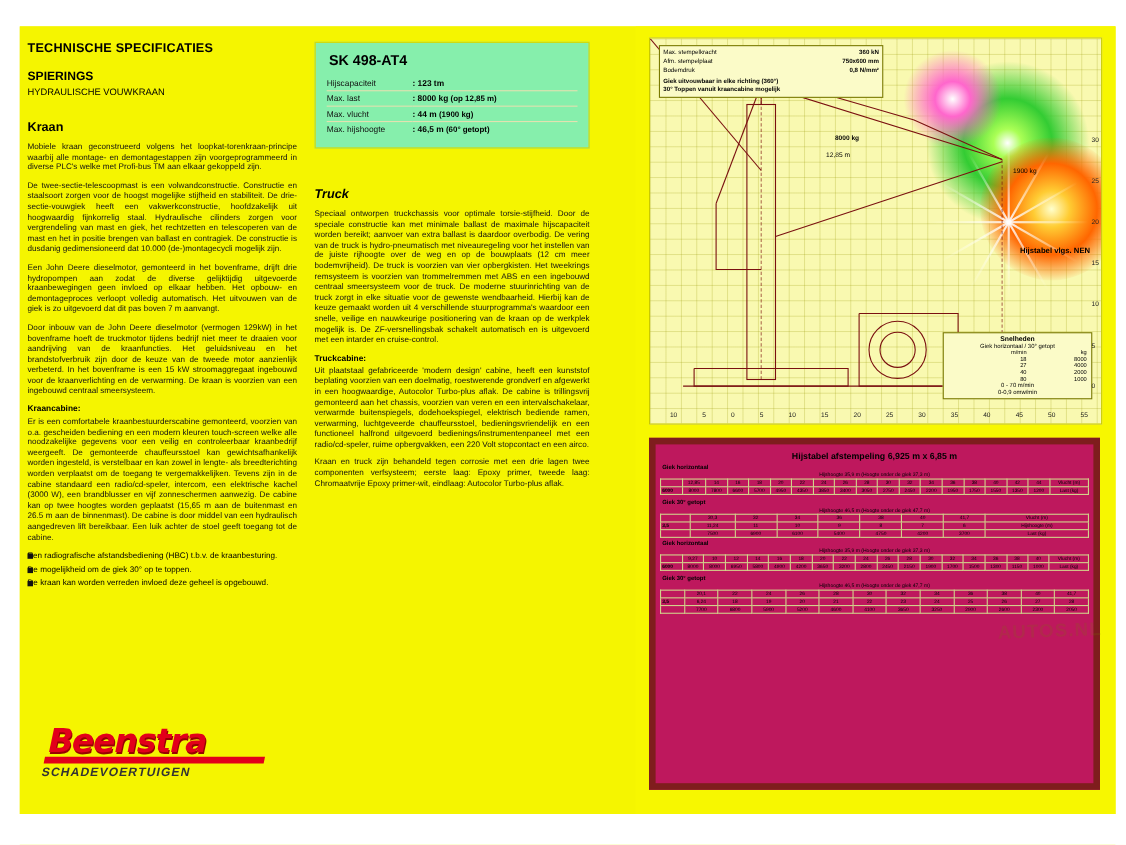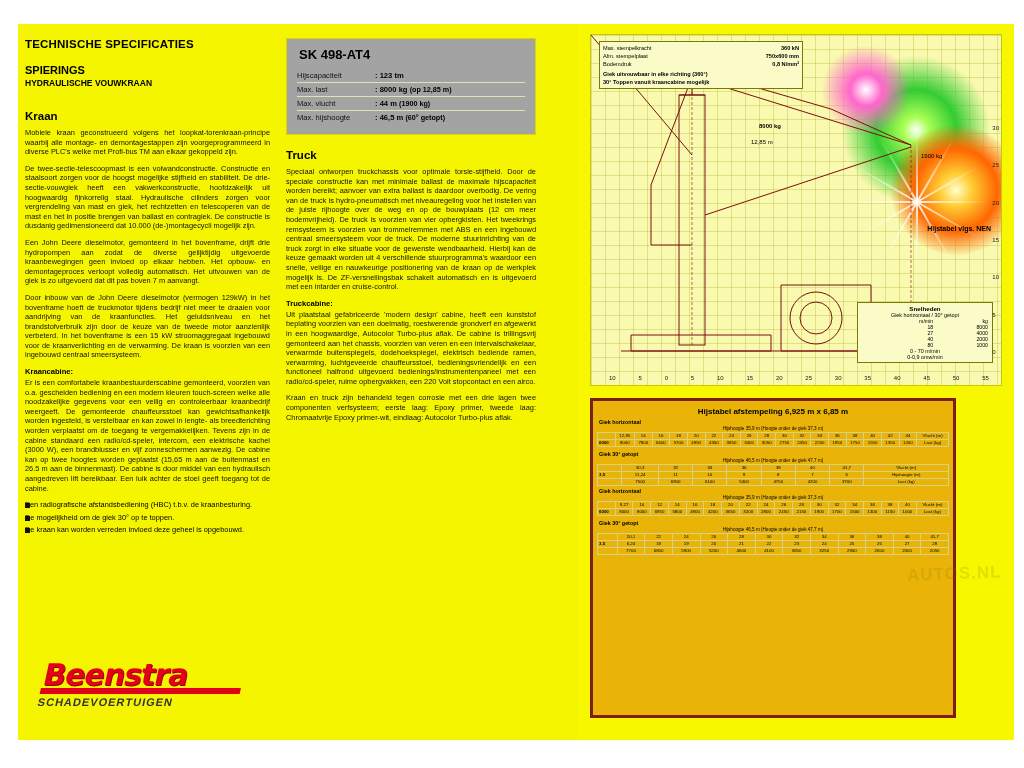--- a/index.html
+++ b/index.html
@@ -30,41 +30,41 @@
   }
 
   .col{position:absolute;}
   .col1{left:7px;top:14px;width:245px;}
   .col2{left:268px;top:14px;width:250px;}
 
   h1.section-title{
     font-size:11.5px;font-weight:bold;margin:0 0 14px 0;letter-spacing:.2px;
   }
   .brand{font-size:11px;font-weight:bold;margin:0;}
-  .brand-sub{font-size:8.5px;font-weight:bold;margin:2px 0 0 0;}
+  .brand-sub{font-size:8.5px;font-weight:normal;margin:2px 0 0 0;}
 
   h2.head{font-size:11.5px;font-weight:bold;margin:0 0 6px 0;}
   p.body{
     font-size:7.4px;line-height:9.6px;margin:0 0 7px 0;text-align:justify;
     color:#111;
   }
   .sub-head{font-size:7.6px;font-weight:bold;margin:0 0 2px 0;}
 
   ul.bullets{margin:2px 0 0 0;padding:0;list-style:none;}
   ul.bullets li{
     position:relative;font-size:7.4px;line-height:9.4px;margin-bottom:3px;
     text-align:justify;
   }
   ul.bullets li:before{
     content:"";position:absolute;left:0;top:3px;width:5px;height:5px;background:#111;
   }
 
   
   .specbox{
-    background:#a3a3a3;border:1px solid #d8d800;padding:8px 10px 10px 10px;
+    background:#86efac;border:1px solid #d8d800;padding:8px 10px 10px 10px;
     width:228px;
   }
   .specbox .title{font-size:13px;font-weight:bold;margin:0 0 7px 2px;}
   table.spec{border-collapse:collapse;width:100%;font-size:7.6px;}
   table.spec td{padding:2px 0;vertical-align:top;}
   table.spec td.k{width:78px;color:#111;}
   table.spec td.v{font-weight:bold;}
   table.spec tr{border-top:1px solid #e2e2b0;}
   table.spec tr:first-child{border-top:none;}
   .v small{font-weight:bold;font-size:7.2px;}
@@ -140,22 +140,22 @@
     position:absolute;left:18px;bottom:4px;width:380px;
     display:flex;justify-content:space-between;font-size:6px;color:#222;
   }
   .axis-y{
     position:absolute;right:2px;top:90px;height:230px;
     display:flex;flex-direction:column;justify-content:space-between;font-size:6px;color:#222;
   }
 
   
   .tablock{
-    position:absolute;left:12px;top:374px;width:366px;height:320px;
-    background:#eab308;border:3px solid #7f1d1d;padding:4px;
+    position:absolute;left:12px;top:374px;width:410px;height:320px;
+    background:#be185d;border:6px solid #7f1d1d;padding:4px;
     box-sizing:border-box;
   }
   .tab-title{text-align:center;font-size:8px;font-weight:bold;margin:2px 0 3px 0;}
   .tab-sub{font-size:5.4px;font-weight:bold;margin:2px 0 1px 2px;}
   table.hijs{width:100%;border-collapse:collapse;font-size:4.4px;}
   table.hijs td{border:1px solid #d2d28a;padding:0 1px;text-align:center;line-height:6px;}
   table.hijs td.lab{text-align:left;font-weight:bold;}
   .tab-note{font-size:4.6px;text-align:center;margin:1px 0;}
 
   .watermark{
@@ -213,21 +213,21 @@
             <td class="v">:&nbsp;<span>44 m</span> <small>(1900 kg)</small></td>
           </tr>
           <tr>
             <td class="k">Max. hijshoogte</td>
             <td class="v">:&nbsp;<span>46,5 m</span> <small>(60° getopt)</small></td>
           </tr>
         </tbody>
           </table>
       </div>
 
-      <h2 class="head" style="margin-top:14px;">Truck</h2>
+      <h2 class="head" style="margin-top:36px;font-style:italic;">Truck</h2>
       <p class="body">Speciaal ontworpen truckchassis voor optimale torsie-stijfheid. Door de speciale constructie kan met minimale ballast de maximale hijscapaciteit worden bereikt; aanvoer van extra ballast is daardoor overbodig. De vering van de truck is hydro-pneumatisch met niveauregeling voor het instellen van de juiste rijhoogte over de weg en op de bouwplaats (12 cm meer bodemvrijheid). De truck is voorzien van vier opbergkisten. Het tweekrings remsysteem is voorzien van trommelremmen met ABS en een ingebouwd centraal smeersysteem voor de truck. De moderne stuurinrichting van de truck zorgt in elke situatie voor de gewenste wendbaarheid. Hierbij kan de keuze gemaakt worden uit 4 verschillende stuurprogramma's waardoor een snelle, veilige en nauwkeurige positionering van de kraan op de werkplek mogelijk is. De ZF-versnellingsbak schakelt automatisch en is uitgevoerd met een intarder en cruise-control.</p>
       <p class="sub-head">Truckcabine:</p>
       <p class="body">Uit plaatstaal gefabriceerde 'modern design' cabine, heeft een kunststof beplating voorzien van een doelmatig, roestwerende grondverf en afgewerkt in een hoogwaardige, Autocolor Turbo-plus aflak. De cabine is trillingsvrij gemonteerd aan het chassis, voorzien van veren en een intervalschakelaar, verwarmde buitenspiegels, dodehoekspiegel, elektrisch bediende ramen, verwarming, luchtgeveerde chauffeursstoel, bedieningsvriendelijk en een functioneel halfrond uitgevoerd bedienings/instrumentenpaneel met een radio/cd-speler, ruime opbergvakken, een 220 Volt stopcontact en een airco.</p>
       <p class="body">Kraan en truck zijn behandeld tegen corrosie met een drie lagen twee componenten verfsysteem; eerste laag: Epoxy primer, tweede laag: Chromaatvrije Epoxy primer-wit, eindlaag: Autocolor Turbo-plus aflak.</p>
     </div>
 
     <div class="logo">
       <div class="word">Beenstra</div>
       <div class="bar"></div>
       <div class="sub">SCHADEVOERTUIGEN</div>

